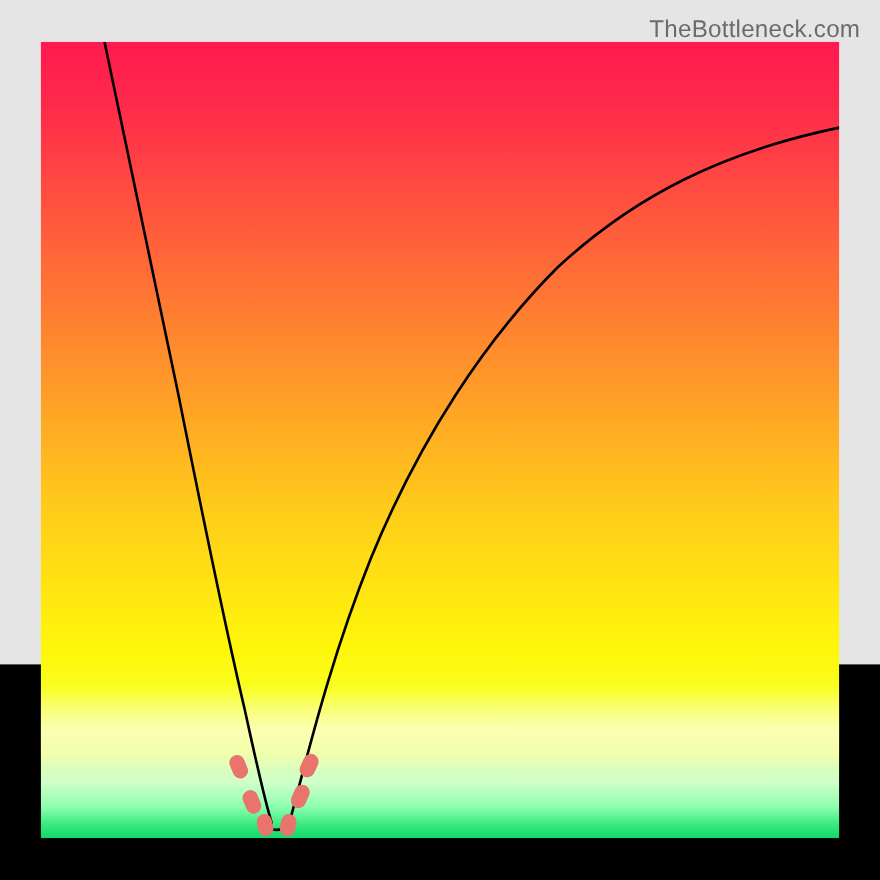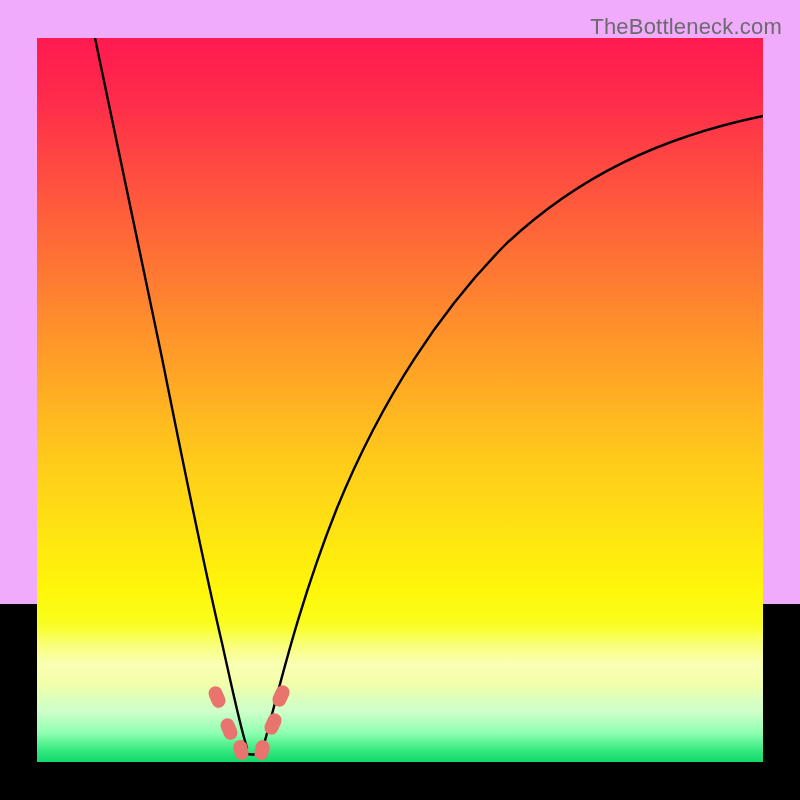--- a/index.html
+++ b/index.html
@@ -10,21 +10,21 @@
     background: #000;
     overflow: hidden;
     font-family: Arial, Helvetica, sans-serif;
   }
   .frame {
     position: absolute;
     left: 0;
     top: 0;
     width: 800px;
     height: 604px;
-    background: #f0abfc;
+    background: #e5e5e5;
   }
   .plot-area {
     position: absolute;
     left: 37px;
     top: 38px;
     width: 726px;
     height: 724px;
     overflow: hidden;
   }
   .gradient {

